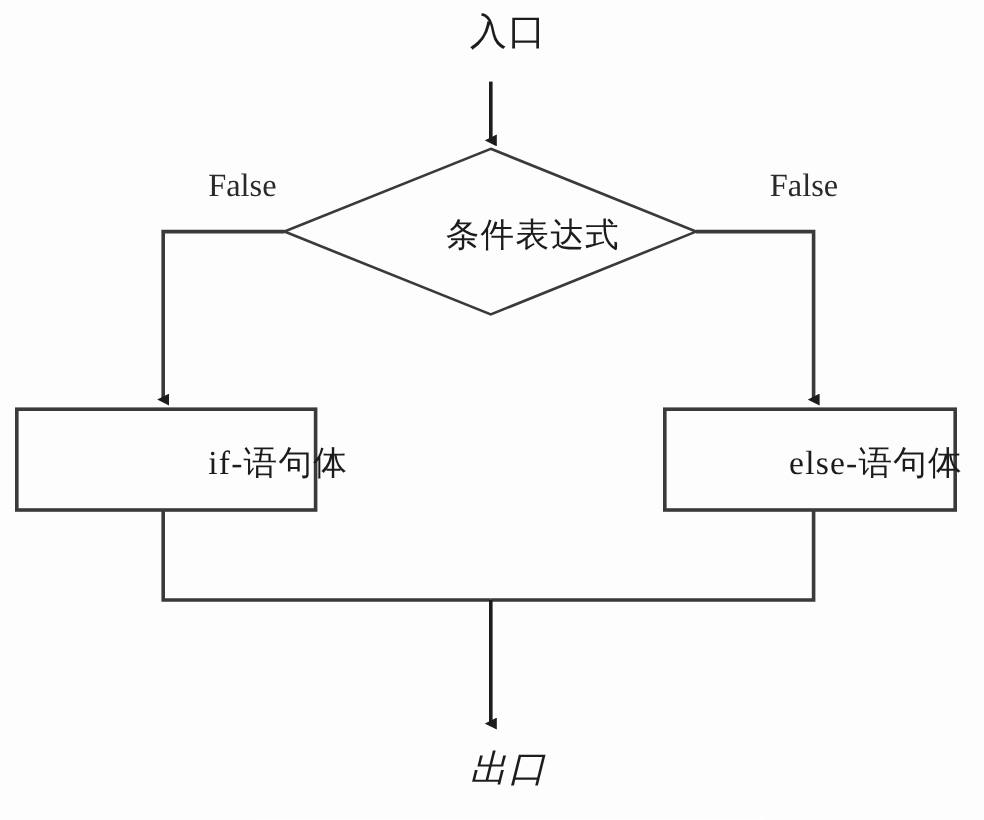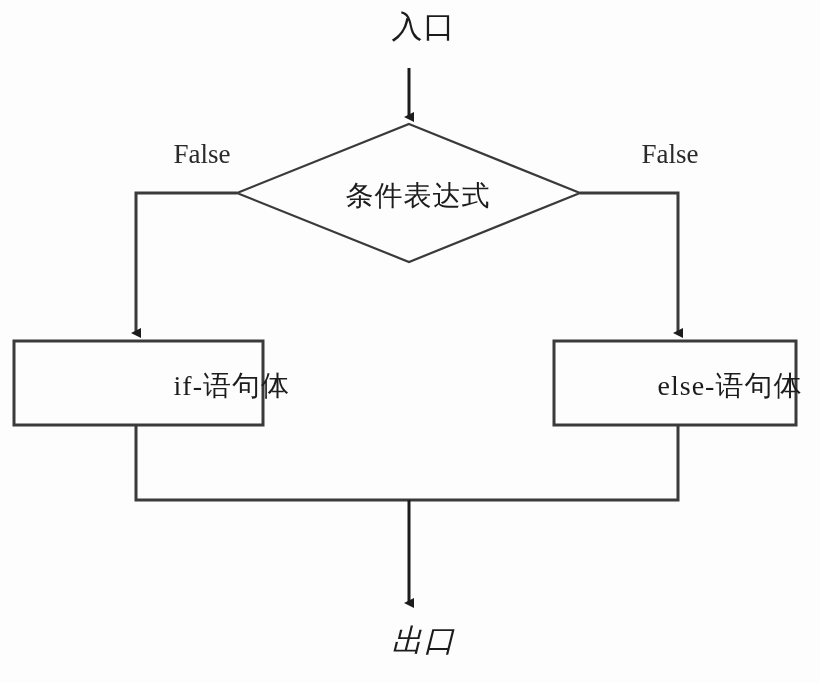--- a/index.html
+++ b/index.html
@@ -47,21 +47,21 @@
     right: 0;
     top: 6px;
   }
   #exit-label {
     left: 0;
     right: 0;
     top: 620px;
     font-style: italic;
   }
   #condition-label {
-    left: 219px;
+    left: 245px;
     width: 344px;
     top: 177px;
   }
   #if-box-label {
     left: 13px;
     width: 250px;
     top: 367px;
     text-align: right;
   }
   #else-box-label {

